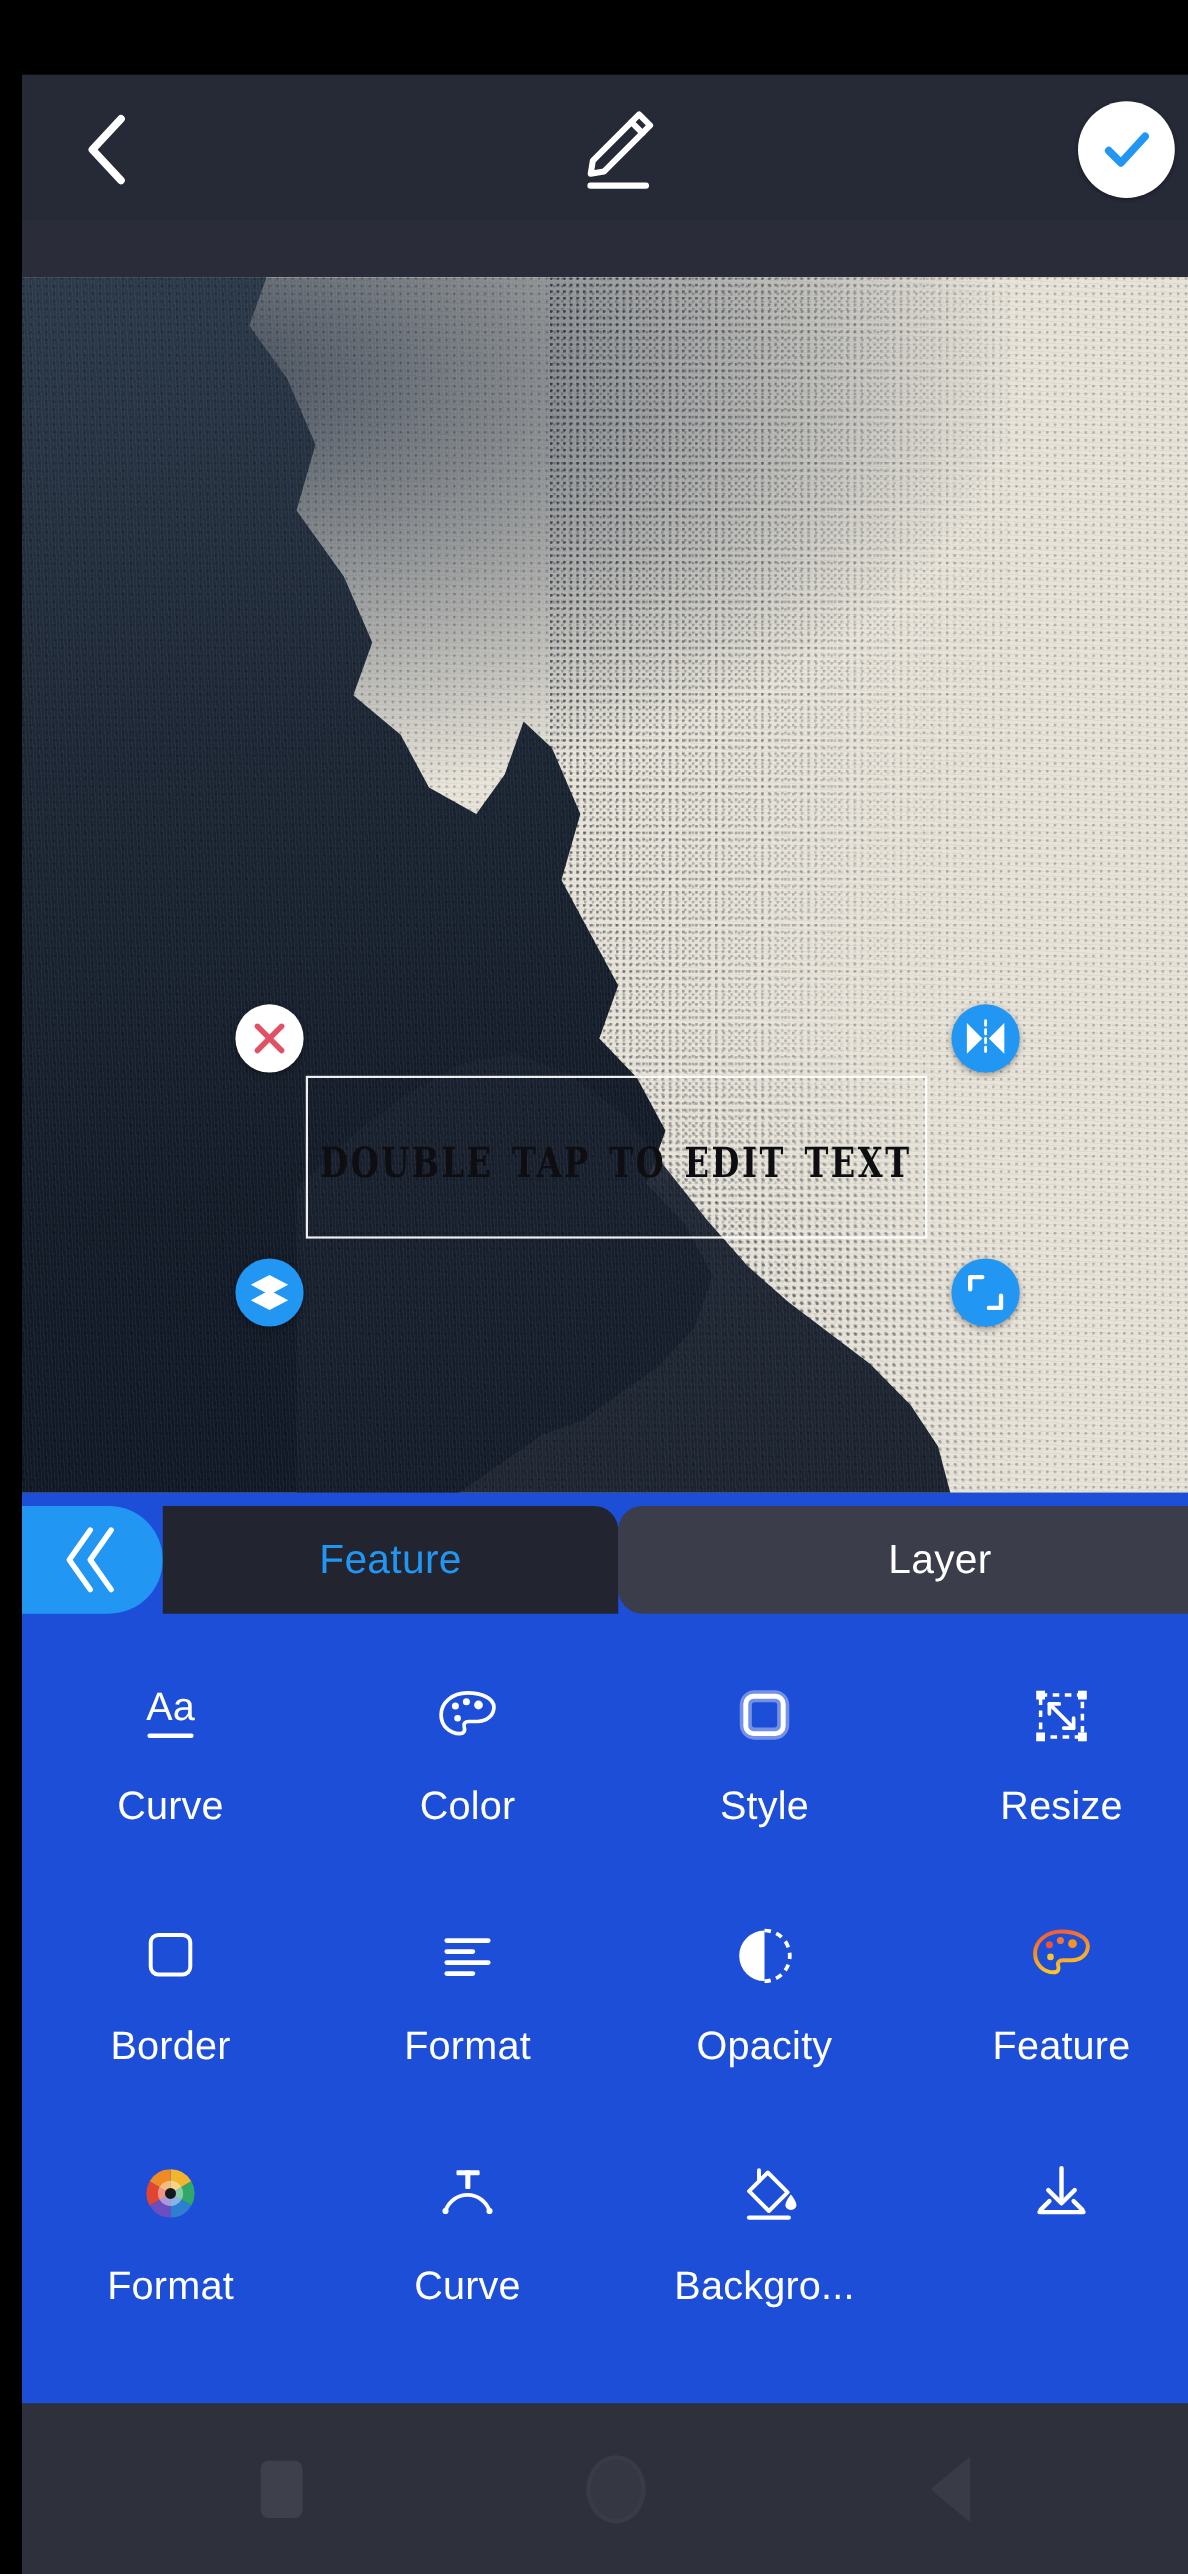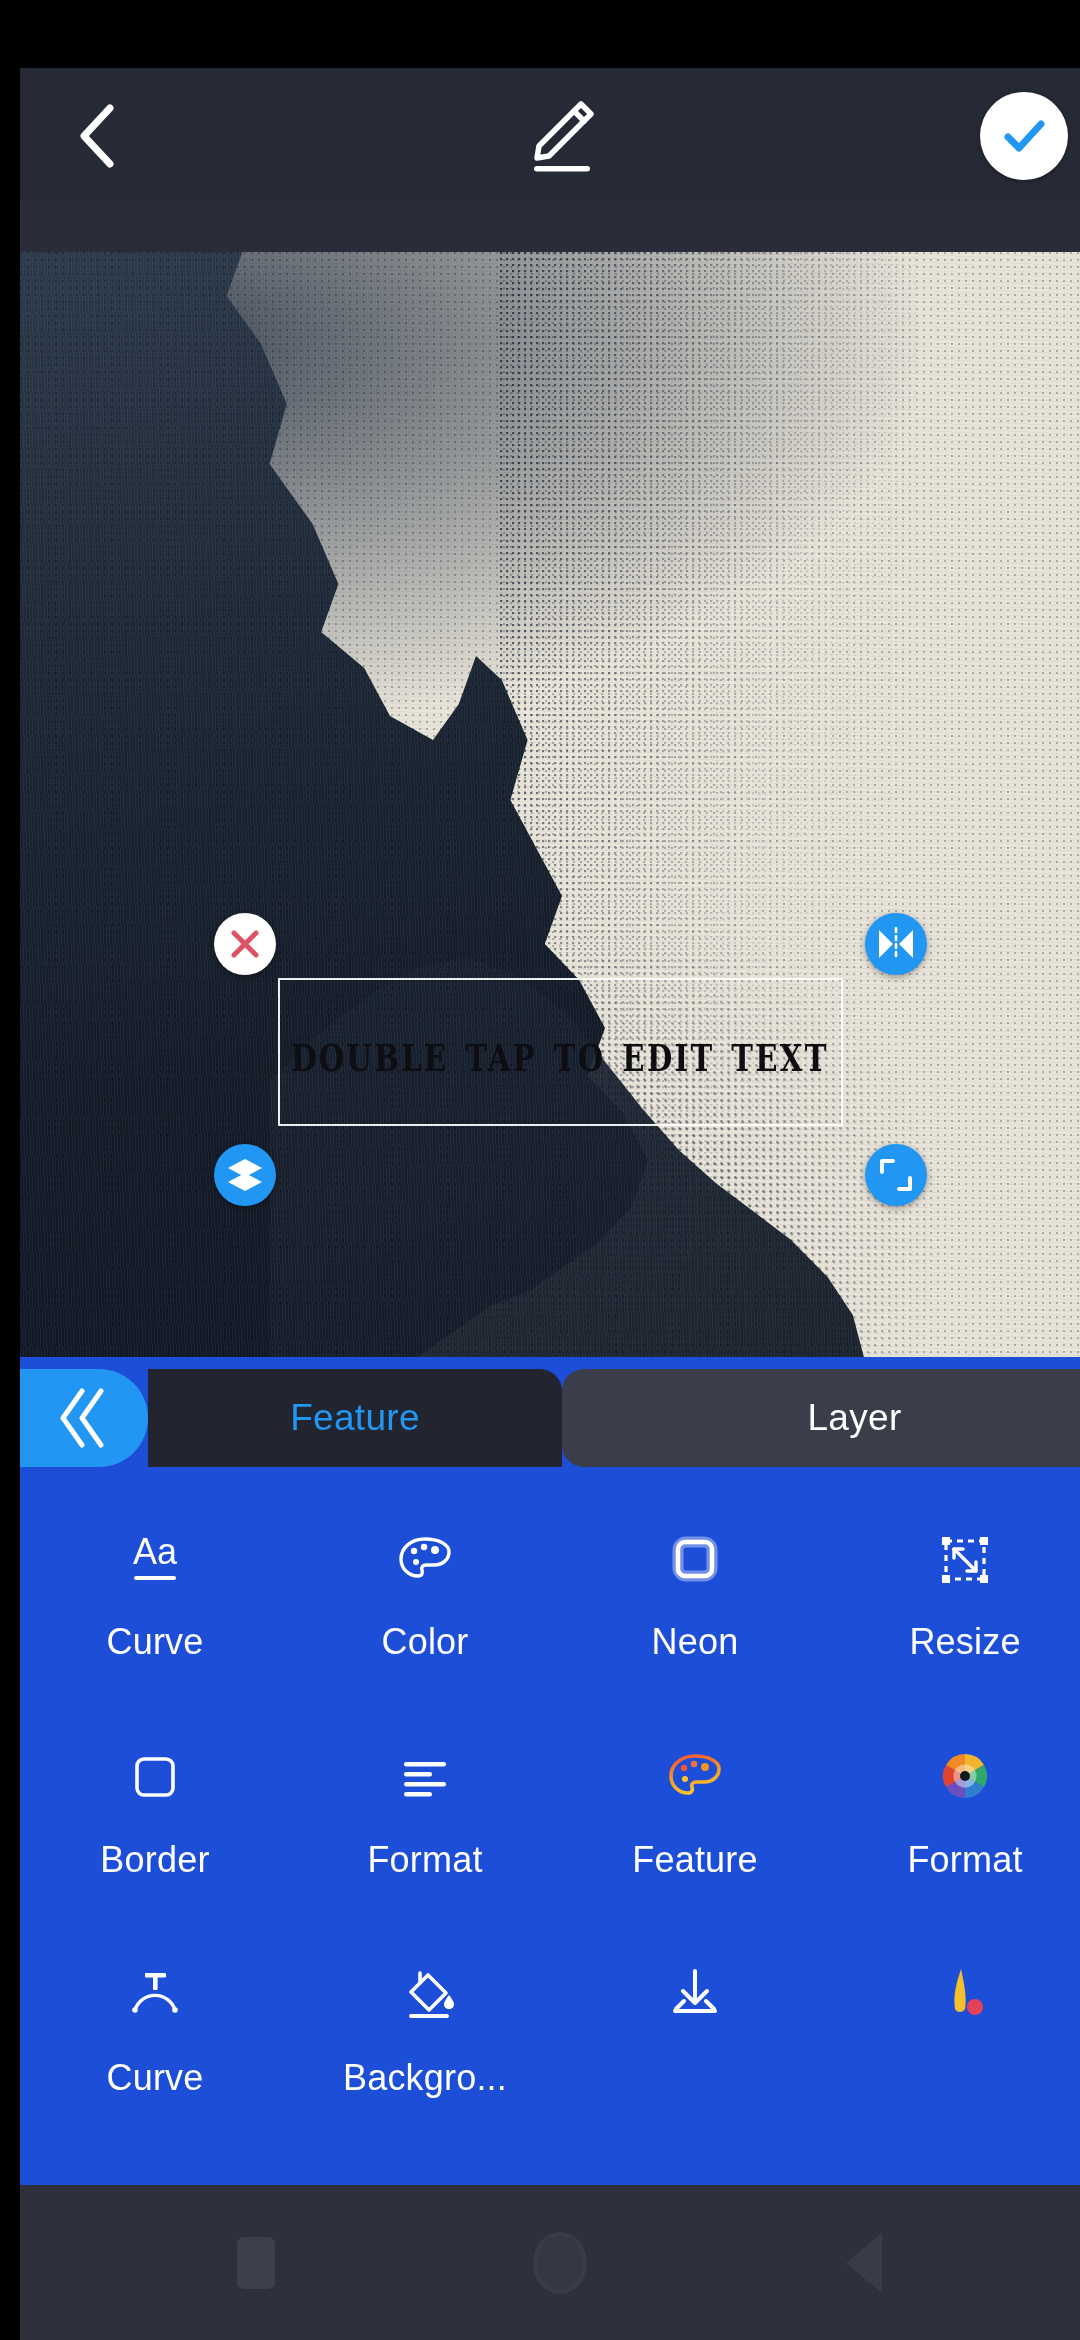--- a/index.html
+++ b/index.html
@@ -477,21 +477,21 @@
       </div>
 
 
       <div class="tool">
         <div class="tool-icon">
           <svg width="70" height="70" viewBox="0 0 70 70">
             <rect x="18" y="17" width="34" height="34" rx="8" fill="none" stroke="rgba(255,255,255,.38)" stroke-width="11"></rect>
             <rect x="18" y="17" width="34" height="34" rx="7" fill="none" stroke="#ffffff" stroke-width="4.5"></rect>
           </svg>
         </div>
-        <div class="tool-label">Neon</div>
+        <div class="tool-label">Style</div>
       </div>
 
       <div class="tool">
         <div class="tool-icon">
           <svg width="70" height="70" viewBox="0 0 70 70">
             <rect x="16" y="16" width="38" height="38" fill="none" stroke="#ffffff" stroke-width="3.2" stroke-dasharray="6 5"></rect>
             <rect x="12" y="12" width="8" height="8" fill="#ffffff"></rect>
             <rect x="50" y="12" width="8" height="8" fill="#ffffff"></rect>
             <rect x="12" y="50" width="8" height="8" fill="#ffffff"></rect>
             <rect x="50" y="50" width="8" height="8" fill="#ffffff"></rect>
@@ -521,20 +521,29 @@
               <rect x="14" y="19" width="42" height="4.4" rx="2.2"></rect>
               <rect x="14" y="29" width="28" height="4.4" rx="2.2"></rect>
               <rect x="14" y="39" width="42" height="4.4" rx="2.2"></rect>
               <rect x="14" y="49" width="28" height="4.4" rx="2.2"></rect>
             </g>
           </svg>
         </div>
         <div class="tool-label">Format</div>
       </div>
 
+      <div class="tool">
+        <div class="tool-icon">
+          <svg width="70" height="70" viewBox="0 0 70 70">
+            <path d="M35 12 A23 23 0 0 0 35 58 Z" fill="#ffffff"></path>
+            <path d="M35 12 A23 23 0 0 1 35 58" fill="none" stroke="#ffffff" stroke-width="3.4" stroke-dasharray="6 5"></path>
+          </svg>
+        </div>
+        <div class="tool-label">Opacity</div>
+      </div>
 
       <div class="tool">
         <div class="tool-icon">
           <svg width="70" height="70" viewBox="0 0 70 70">
             <defs>
               <linearGradient id="gradPal" x1="0" y1="0" x2="0.3" y2="1">
                 <stop offset="0%" stop-color="#f0533a"></stop>
                 <stop offset="55%" stop-color="#f59324"></stop>
                 <stop offset="100%" stop-color="#fcc42c"></stop>
               </linearGradient>

